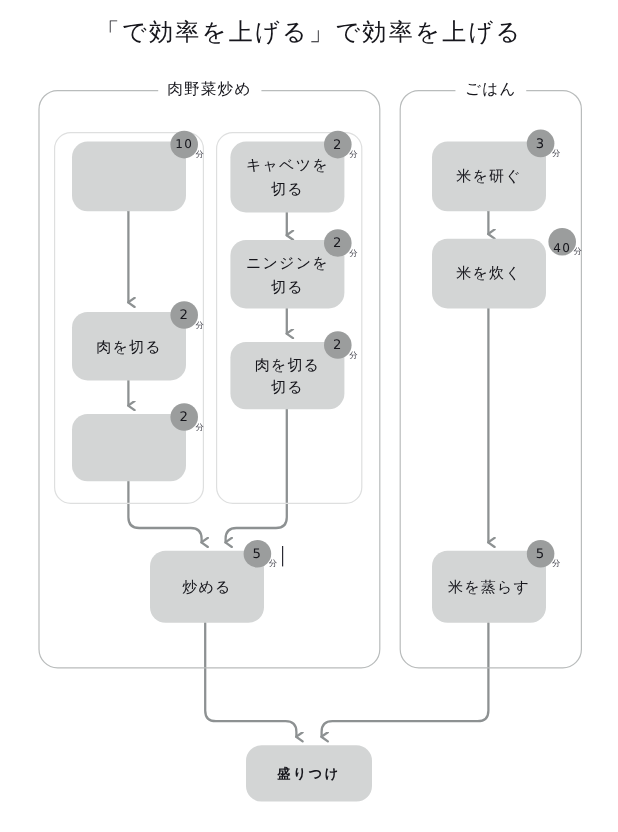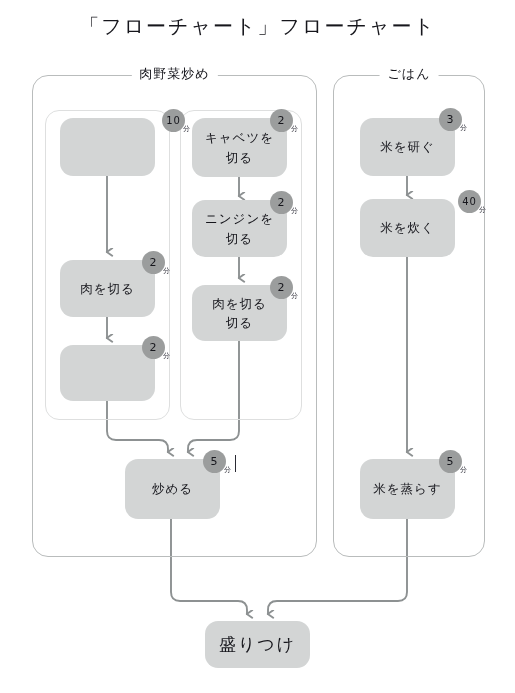--- a/index.html
+++ b/index.html
@@ -78,22 +78,23 @@
     font-size: 12.5px;
     line-height: 1.55;
     letter-spacing: 1px;
     color: #16161c;
     padding: 4px 6px;
   }
   .node-label {
     white-space: pre-line;
   }
   .node.final {
-    font-size: 17px;
+    font-size: 11px;
     letter-spacing: 2px;
+    font-weight: bold;
   }
 
   
   .badge {
     position: absolute;
     width: 23px;
     height: 23px;
     border-radius: 50%;
     background: #9b9d9d;
     color: #16161c;
@@ -103,35 +104,35 @@
     font-size: 11px;
     line-height: 1;
   }
   .badge .unit {
     position: absolute;
     right: -6px;
     bottom: -1px;
     font-size: 7px;
     color: #3a3a44;
   }
-  .badge.wide { font-size: 10px; margin-left: 20px; }
+  .badge.wide { font-size: 10px; }
 
   .caret {
     position: absolute;
     width: 1px;
     height: 17px;
     background: #2a2a33;
   }
 </style>
 </head>
 <body>
 
 <div id="canvas">
 
-  <div class="title">「フローチャート」フローチャート</div>
+  <div class="title">「で効率を上げる」で効率を上げる</div>
 
   <svg id="edges" viewBox="0 0 515 693">
     <defs>
       <marker id="arrow" markerWidth="9" markerHeight="9" refX="4.2" refY="7.4" orient="auto" markerUnits="userSpaceOnUse">
         <path d="M0.4,2.2 L4.2,7.6 L8.0,2.2" fill="none" stroke="#8d9192" stroke-width="1.9" stroke-linecap="round" stroke-linejoin="round"></path>
       </marker>
     </defs>
     <g fill="none" stroke="#8d9192" stroke-width="1.9" stroke-linecap="round" stroke-linejoin="round">
 
       <path d="M107,176 L107,252" marker-end="url(#arrow)"></path>
@@ -229,21 +230,21 @@
   <div class="node" style="left:360px; top:118px; width:95px; height:58px;">
     <span class="node-label">米を研ぐ</span>
     <span class="badge" style="left:79px; top:-10px;">
       <span>3</span>
       <span class="unit">分</span>
     </span>
   </div>
 
   <div class="node" style="left:360px; top:199px; width:95px; height:58px;">
     <span class="node-label">米を炊く</span>
-    <span class="badge wide" style="left:78px; top:-9px;">
+    <span class="badge wide" style="left:97px; top:-9px;align-items:flex-end;">
       <span>40</span>
       <span class="unit">分</span>
     </span>
   </div>
 
   <div class="node" style="left:360px; top:459px; width:95px; height:60px;">
     <span class="node-label">米を蒸らす</span>
     <span class="badge" style="left:79px; top:-9px;">
       <span>5</span>
       <span class="unit">分</span>

